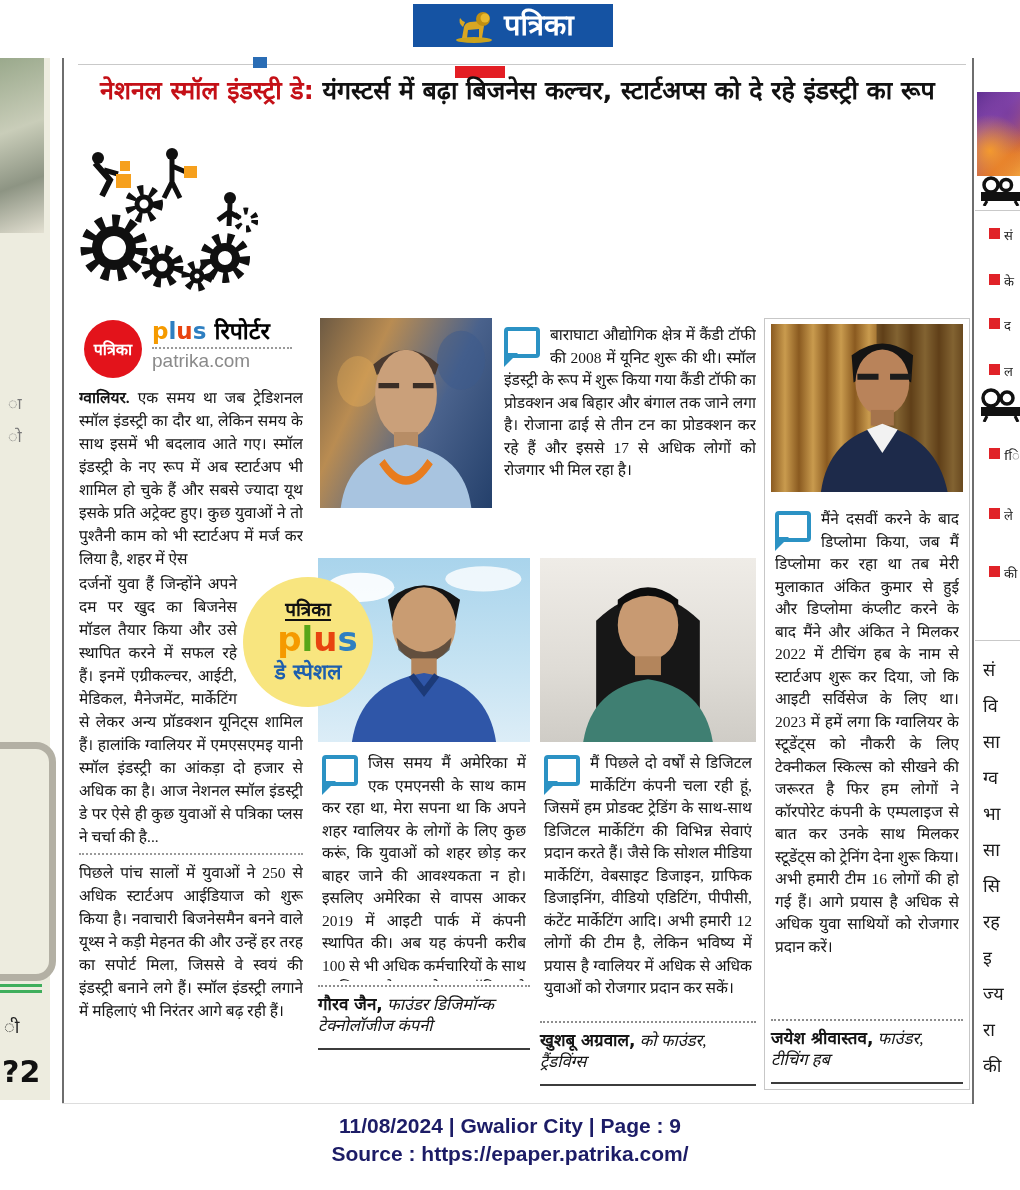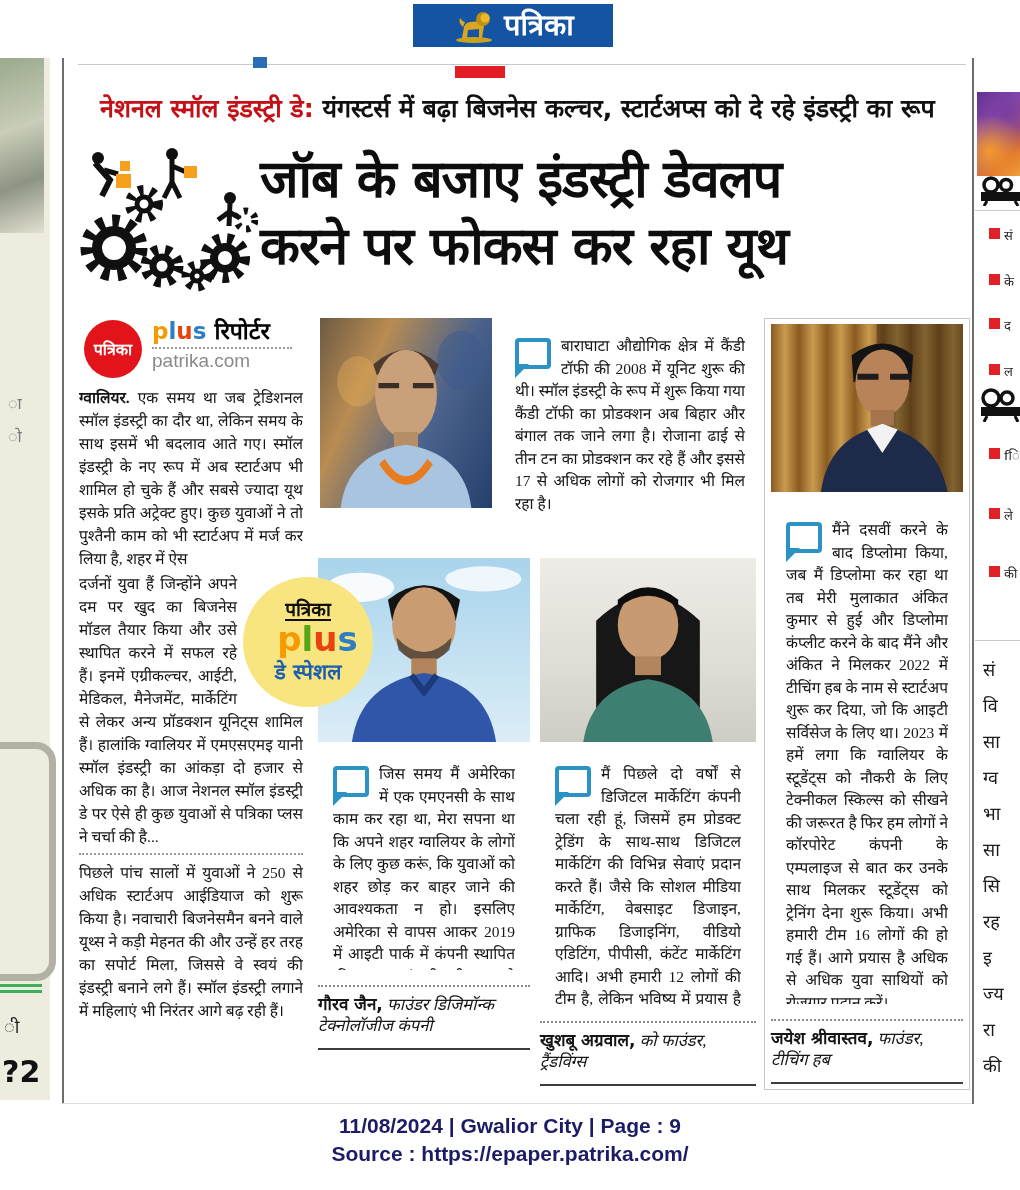--- a/index.html
+++ b/index.html
@@ -9,21 +9,21 @@
 
   
   #masthead{left:413px;top:4px;width:200px;height:43px;background:#1553a3;display:flex;align-items:center;justify-content:center;gap:6px;}
   #masthead .logo-text{color:#fff;font-weight:bold;font-size:29px;line-height:1;font-family:"DejaVu Sans",sans-serif;}
 
   
   .vline{width:2px;background:#6e6e6e;}
   .hairline{height:1px;background:#c9c9c9;}
 
   
-  #kicker{left:100px;top:90px;width:865px;font-size:25px;font-weight:bold;font-family:"DejaVu Sans",sans-serif;white-space:nowrap;}
+  #kicker{left:100px;top:72px;width:865px;font-size:25px;font-weight:bold;font-family:"DejaVu Sans",sans-serif;white-space:nowrap;}
   #kicker .k-label{color:#c41017;}
   #kicker .k-text{color:#111;}
 
   
   #headline{left:260px;top:146px;width:705px;font-family:"DejaVu Sans",sans-serif;font-weight:bold;color:#0d0d0d;font-size:52px;line-height:67px;letter-spacing:-1px;}
 
   
   #byline{left:84px;top:318px;width:210px;}
   #byline .brand-circle{position:absolute;left:0;top:2px;width:58px;height:58px;border-radius:50%;background:#e3131b;color:#fff;display:flex;align-items:center;justify-content:center;font-weight:bold;font-size:16px;font-family:"DejaVu Sans",sans-serif;}
   #byline .b-right{margin-left:68px;}
@@ -50,21 +50,21 @@
   
   .photo{overflow:hidden;}
   .photo svg{display:block;width:100%;height:100%;}
   #photo1{left:320px;top:318px;width:172px;height:190px;}
   #photo3{left:318px;top:558px;width:212px;height:184px;}
   #photo4{left:540px;top:558px;width:216px;height:184px;}
   #photo2{width:100%;height:168px;}
 
   
   .quote{display:flex;flex-direction:column;font-size:15.5px;line-height:22.5px;text-align:justify;color:#161616;}
-  .qbody{flex:1;overflow:hidden;margin:15px;}
+  .qbody{flex:1;overflow:hidden;margin:4px;}
   .qicon{float:left;width:28px;height:23px;border:4px solid #2b92c4;border-radius:4px;margin:3px 10px 6px 0;position:relative;background:#fff;}
   .qicon::after{content:"";position:absolute;left:-4px;bottom:-13px;width:0;height:0;border:7px solid transparent;border-top-color:#2b92c4;border-left-color:#2b92c4;}
   .attrib{border-top:2px dotted #8d8d8d;border-bottom:2px solid #3c3c3c;padding:7px 0 12px 0;font-size:16.5px;line-height:21px;text-align:left;}
   .attrib-name{font-weight:bold;font-family:"DejaVu Sans",sans-serif;font-size:17px;}
   .attrib-role{font-style:italic;}
   #quote1{left:500px;top:320px;width:260px;height:222px;}
   #quote2{left:318px;top:748px;width:212px;height:302px;}
   #quote3{left:540px;top:748px;width:216px;height:338px;}
 
   
@@ -149,24 +149,20 @@
         <rect x="40" y="15" width="10" height="10" fill="#f6a01d"></rect>
         <circle cx="92" cy="8" r="6" fill="#101010"></circle>
         <path d="M92,13 L92,36 M92,36 L84,52 M92,36 L100,52 M92,20 L106,26" stroke="#101010" stroke-width="5" fill="none"></path>
         <rect x="104" y="20" width="13" height="12" fill="#f6a01d"></rect>
         <circle cx="150" cy="52" r="6" fill="#101010"></circle>
         <path d="M150,57 L149,80 M149,66 L138,74 M149,66 L160,72" stroke="#101010" stroke-width="5" fill="none"></path>
       </g>
     </svg>
   </div>
 
-  <div class="abs" id="headline">
-    <div>जॉब के बजाए इंडस्ट्री डेवलप</div>
-    <div>करने पर फोकस कर रहा यूथ</div>
-  </div>
 
   <div class="abs" id="byline">
     <div class="brand-circle">पत्रिका</div>
     <div class="b-right">
       <div class="b-top"><span class="plus-p">p</span><span class="plus-l">l</span><span class="plus-u">u</span><span class="plus-s">s</span><span> रिपोर्टर</span></div>
       <div class="b-dots"></div>
       <div class="b-site">patrika.com</div>
     </div>
   </div>
 

